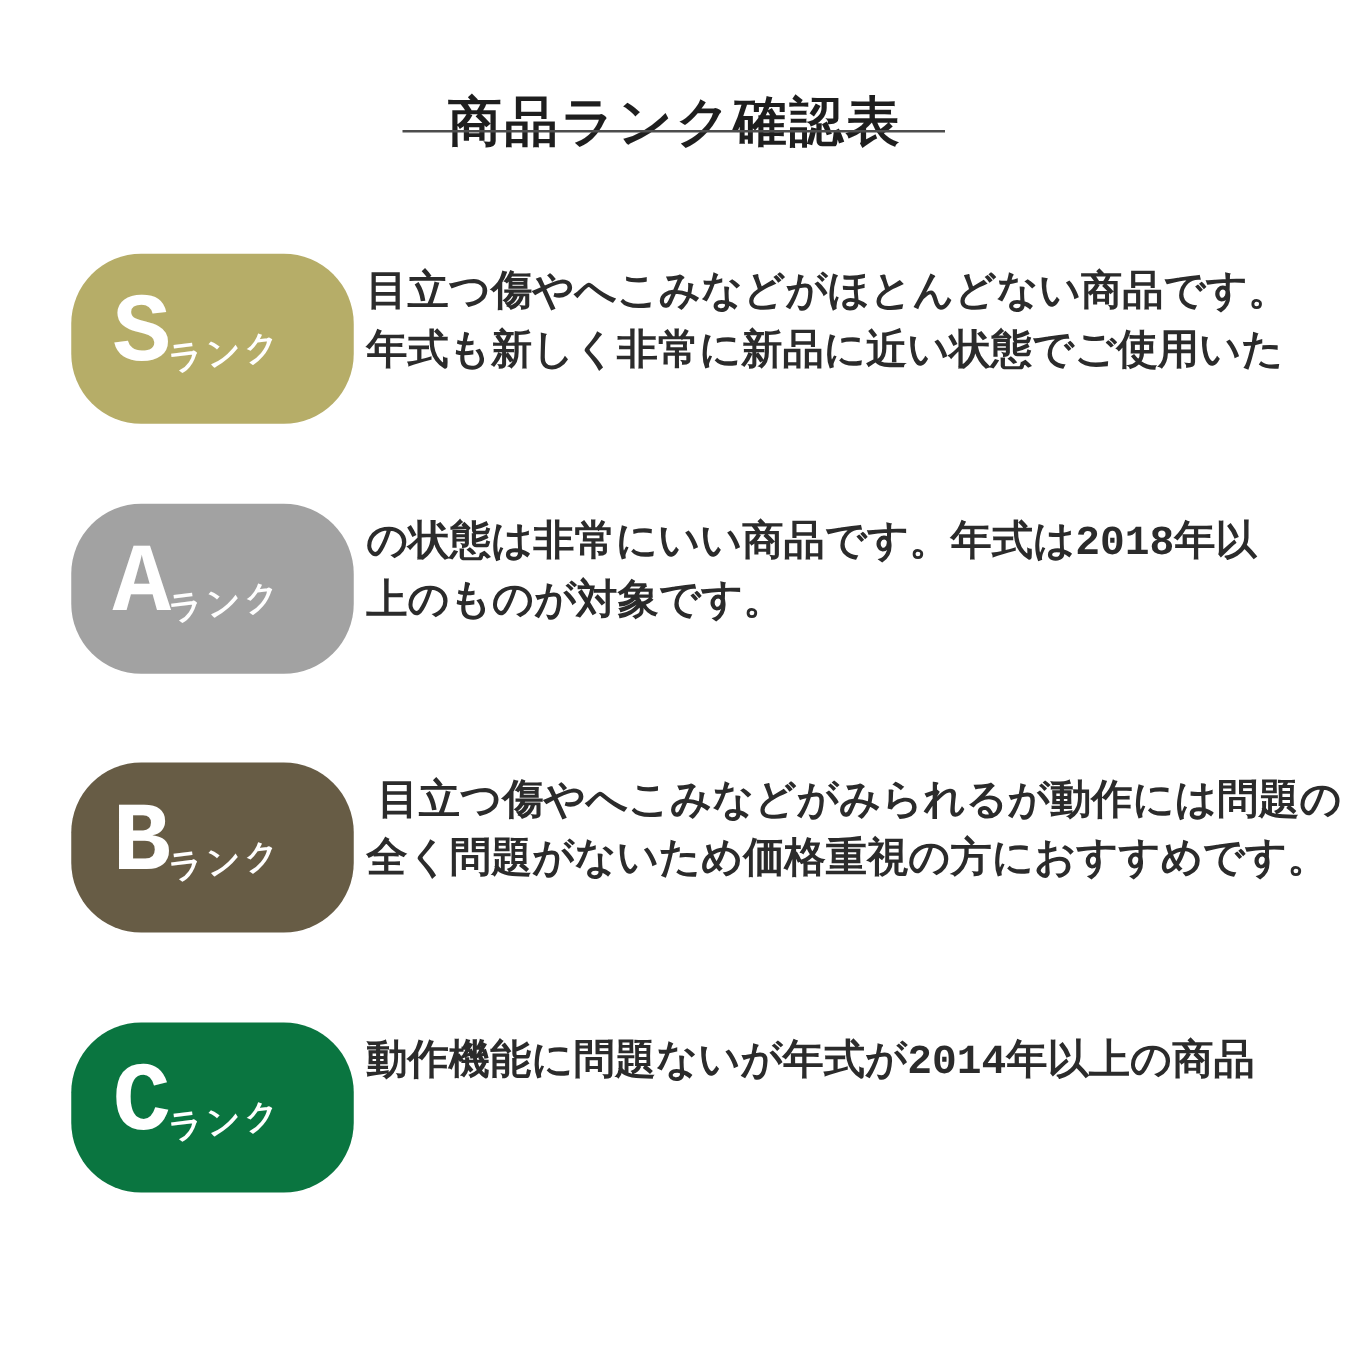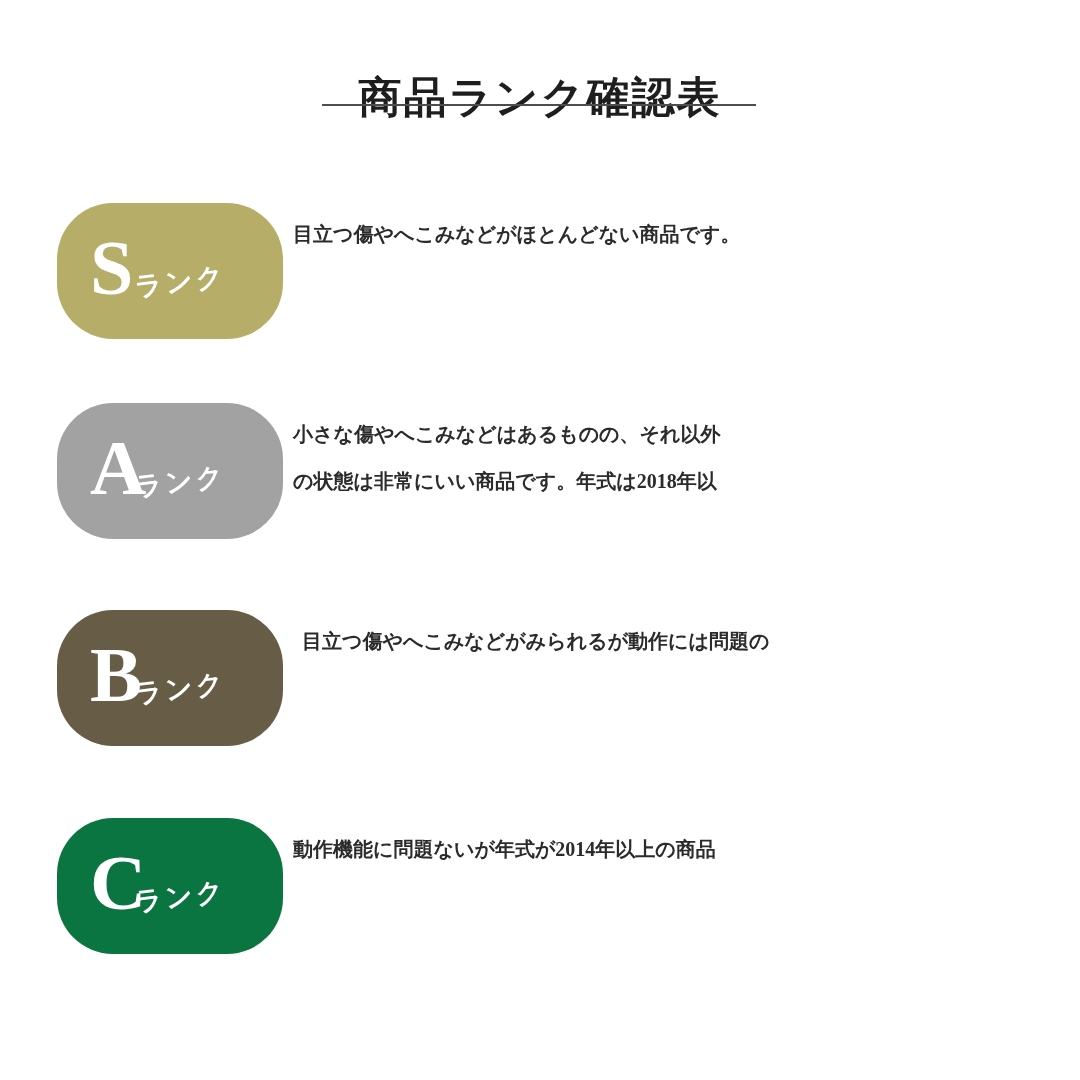--- a/index.html
+++ b/index.html
@@ -1,21 +1,21 @@
 <!DOCTYPE html>
 <html><head>
 <meta charset="utf-8">
 <style>
   html, body { margin: 0; padding: 0; background: #ffffff; }
   .page {
     position: relative;
     width: 1080px;
     height: 1080px;
     background: #ffffff;
-    font-family: Liberation Serif, serif;
+    font-family: Liberation Mono, monospace;
     color: #252525;
     overflow: hidden;
   }
   .title {
     position: absolute;
     top: 40px;
     left: 0;
     width: 100%;
     text-align: center;
     font-size: 43px;
@@ -64,21 +64,21 @@
     letter-spacing: 3px;
     transform: rotate(-7deg);
     transform-origin: left bottom;
     white-space: nowrap;
   }
   .desc {
     position: absolute;
     left: 293px;
     top: 8px;
     width: 700px;
-    font-size: 20px;
+    font-size: 33px;
     line-height: 47px;
     font-weight: bold;
     color: #2b2b2b;
   }
   .desc .line { white-space: nowrap; }
   .desc .line.indent { padding-left: 9px; }
 </style>
 </head>
 <body>
 
@@ -87,41 +87,43 @@
   <h1 class="title">商品ランク確認表</h1>
   <div class="title-underline"></div>
 
   <section class="row" style="top:203px">
     <div class="badge" style="background-color: rgb(182, 173, 104);">
       <span class="rank-letter">S</span>
       <span class="rank-suffix">ランク</span>
     </div>
     <div class="desc">
       <div class="line">目立つ傷やへこみなどがほとんどない商品です。</div>
+      <div class="line">年式も新しく非常に新品に近い状態でご使用いた</div>
     </div>
   </section>
 
   <section class="row" style="top:403px">
     <div class="badge" style="background-color: rgb(162, 162, 162);">
       <span class="rank-letter">A</span>
       <span class="rank-suffix">ランク</span>
     </div>
     <div class="desc">
-      <div class="line">小さな傷やへこみなどはあるものの、それ以外</div>
       <div class="line">の状態は非常にいい商品です。年式は2018年以</div>
+      <div class="line">上のものが対象です。</div>
     </div>
   </section>
 
   <section class="row" style="top:610px">
     <div class="badge" style="background-color: rgb(103, 92, 69);">
       <span class="rank-letter">B</span>
       <span class="rank-suffix">ランク</span>
     </div>
     <div class="desc">
       <div class="line indent">目立つ傷やへこみなどがみられるが動作には問題の</div>
+      <div class="line">全く問題がないため価格重視の方におすすめです。</div>
     </div>
   </section>
 
   <section class="row" style="top:818px">
     <div class="badge" style="background-color: rgb(10, 117, 64);">
       <span class="rank-letter">C</span>
       <span class="rank-suffix">ランク</span>
     </div>
     <div class="desc">
       <div class="line">動作機能に問題ないが年式が2014年以上の商品</div>

